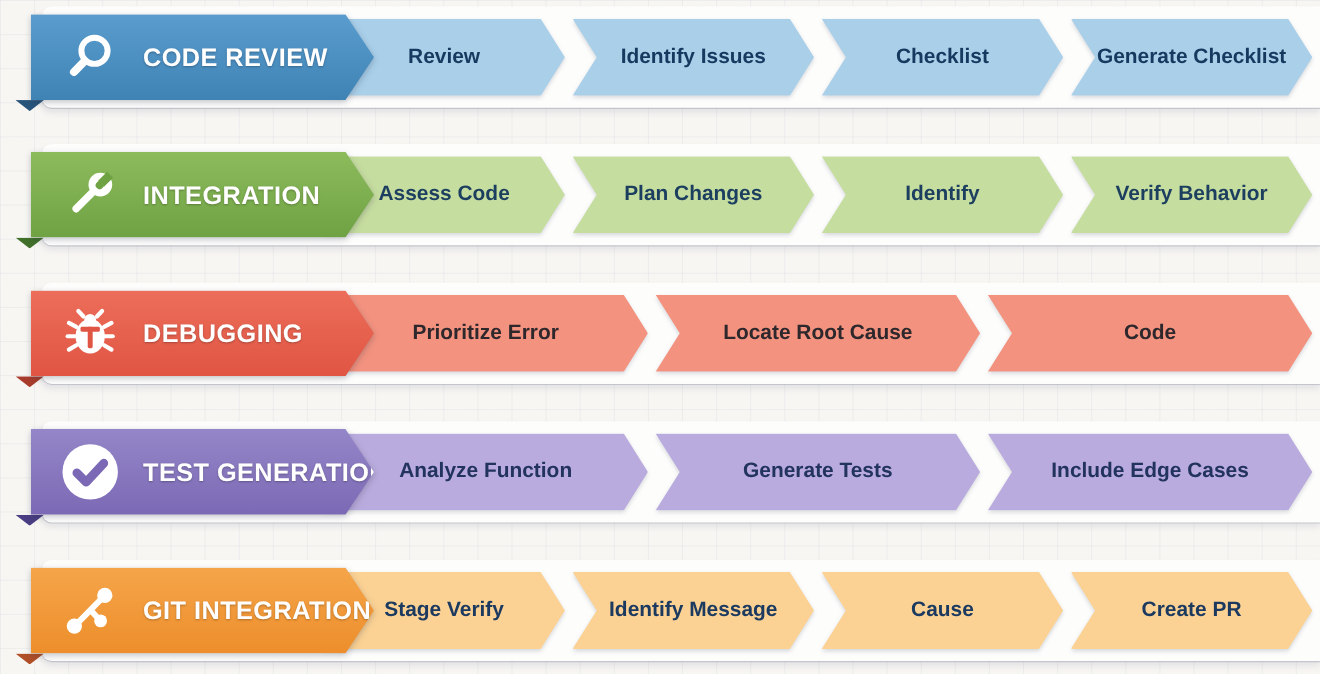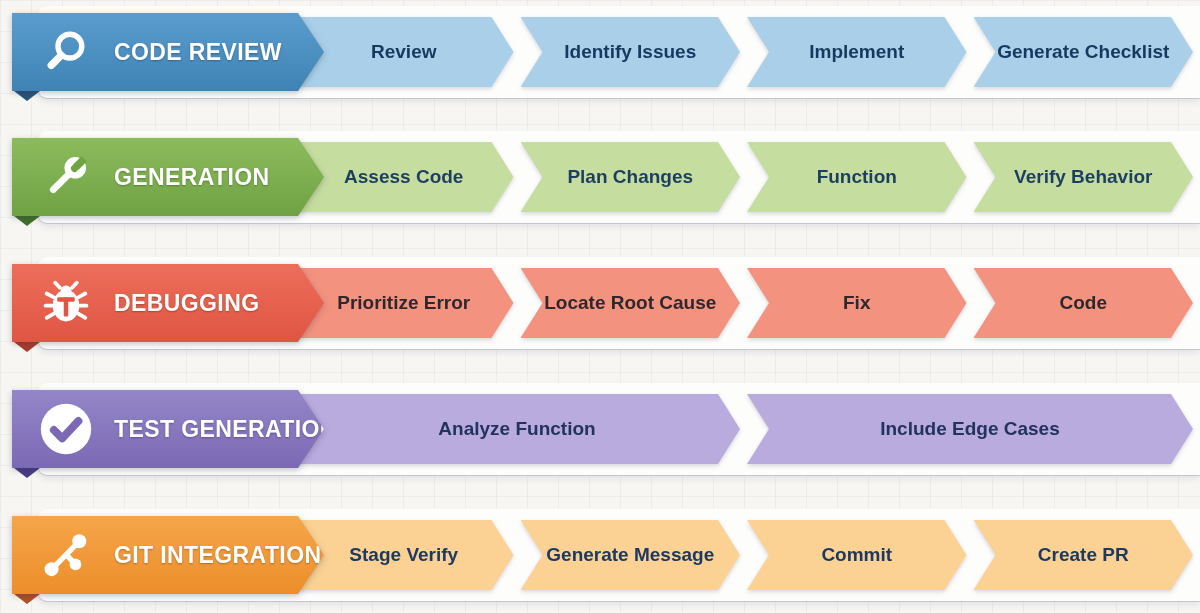--- a/index.html
+++ b/index.html
@@ -20,21 +20,21 @@
     background:#fdfdfc;border-radius:9px 0 0 9px;
     box-shadow:0 1px 0 rgba(170,172,185,.55), 0 4px 6px rgba(110,115,140,.14);
   }
 
   .header-wrap{position:absolute;left:12px;top:7px;width:312px;height:78px;
     filter:drop-shadow(0 2px 3px rgba(40,45,70,.28));z-index:3;}
   .header{
     width:100%;height:100%;
     clip-path:polygon(0 0, calc(100% - 26px) 0, 100% 50%, calc(100% - 26px) 100%, 0 100%);
     background:linear-gradient(180deg, var(--h1), var(--h2));
-    display:flex;align-items:center;padding:0 40px 0 26px;box-sizing:border-box;gap:20px;
+    display:flex;align-items:center;padding:0 40px 0 26px;box-sizing:border-box;gap:20px;margin-left:16px;
   }
   .icon-box{width:56px;height:56px;flex:0 0 56px;display:flex;align-items:center;justify-content:center;}
   .icon-box svg{display:block;}
   .title{
     color:#ffffff;font-size:23px;font-weight:700;letter-spacing:.4px;
     text-shadow:0 1px 2px rgba(0,0,0,.28);white-space:nowrap;
   }
   .fold{
     position:absolute;left:14px;top:85px;width:26px;height:10px;z-index:2;
     background:var(--fold);
@@ -54,21 +54,21 @@
   }
 </style>
 </head>
 <body style="background-color: rgb(247, 246, 243);">
 
 <div class="row row-0" style="--h1: #5a9cce; --h2: #3f83b5; --fold: #27547b; --step: #a9cfe9; --stext: #16395f;">
   <div class="panel"></div>
   <div class="steps">
     <div class="step">Review</div>
     <div class="step">Identify Issues</div>
-    <div class="step">Implement</div>
+    <div class="step">Checklist</div>
     <div class="step">Generate Checklist</div>
   </div>
   <div class="header-wrap">
     <div class="header">
       <span class="icon-box">
         <svg width="52" height="52" viewBox="0 0 24 24">
           <circle cx="13.8" cy="9.3" r="5.5" fill="none" stroke="#ffffff" stroke-width="2.5"></circle>
           <line x1="9.7" y1="13.6" x2="5.2" y2="18.2" stroke="#ffffff" stroke-width="3.4" stroke-linecap="round"></line>
         </svg>
       </span>
@@ -76,47 +76,46 @@
     </div>
   </div>
   <div class="fold"></div>
 </div>
 
 <div class="row row-1" style="--h1: #8cbb5c; --h2: #6fa243; --fold: #41702a; --step: #c6dda0; --stext: #1d3f5f;">
   <div class="panel"></div>
   <div class="steps">
     <div class="step">Assess Code</div>
     <div class="step">Plan Changes</div>
-    <div class="step">Function</div>
+    <div class="step">Identify</div>
     <div class="step">Verify Behavior</div>
   </div>
   <div class="header-wrap">
     <div class="header">
       <span class="icon-box">
         <svg width="54" height="54" viewBox="0 0 24 24">
           <g transform="rotate(45 12 12)">
             <rect x="10.5" y="8.5" width="3" height="13" rx="1.5" fill="#ffffff"></rect>
             <circle cx="12" cy="6.2" r="4.8" fill="#ffffff"></circle>
             <rect x="10.3" y="0.6" width="3.4" height="5.2" fill="var(--h2)"></rect>
             <circle cx="12" cy="6.6" r="1.6" fill="var(--h2)"></circle>
           </g>
         </svg>
       </span>
-      <span class="title">GENERATION</span>
+      <span class="title">INTEGRATION</span>
     </div>
   </div>
   <div class="fold"></div>
 </div>
 
 <div class="row row-2" style="--h1: #ec6e5a; --h2: #e05543; --fold: #a83c2c; --step: #f3927f; --stext: #2e282d;">
   <div class="panel"></div>
   <div class="steps">
     <div class="step">Prioritize Error</div>
     <div class="step">Locate Root Cause</div>
-    <div class="step">Fix</div>
     <div class="step">Code</div>
   </div>
   <div class="header-wrap">
     <div class="header">
       <span class="icon-box">
         <svg width="54" height="54" viewBox="0 0 24 24">
           <g stroke="#ffffff" stroke-width="1.7" stroke-linecap="round">
             <line x1="9.3" y1="5.2" x2="7.2" y2="3.0"></line>
             <line x1="14.7" y1="5.2" x2="16.8" y2="3.0"></line>
             <line x1="6.4" y1="9.4" x2="3.4" y2="7.8"></line>
@@ -135,42 +134,43 @@
       <span class="title">DEBUGGING</span>
     </div>
   </div>
   <div class="fold"></div>
 </div>
 
 <div class="row row-3" style="--h1: #9486c8; --h2: #7c69b5; --fold: #493d83; --step: #b9abdd; --stext: #22335e;">
   <div class="panel"></div>
   <div class="steps">
     <div class="step">Analyze Function</div>
+    <div class="step">Generate Tests</div>
     <div class="step">Include Edge Cases</div>
   </div>
   <div class="header-wrap">
     <div class="header">
       <span class="icon-box">
         <svg width="56" height="56" viewBox="0 0 24 24">
           <circle cx="12" cy="12" r="10.8" fill="#ffffff"></circle>
           <path d="M6.8 12.4 L10.4 16 L17.3 8.6" fill="none" stroke="var(--h2)" stroke-width="3.4" stroke-linecap="round" stroke-linejoin="round"></path>
         </svg>
       </span>
       <span class="title">TEST GENERATION</span>
     </div>
   </div>
   <div class="fold"></div>
 </div>
 
 <div class="row row-4" style="--h1: #f5a54a; --h2: #ed8e2b; --fold: #b04f28; --step: #fbd294; --stext: #1c3a60;">
   <div class="panel"></div>
   <div class="steps">
     <div class="step">Stage Verify</div>
-    <div class="step">Generate Message</div>
-    <div class="step">Commit</div>
+    <div class="step">Identify Message</div>
+    <div class="step">Cause</div>
     <div class="step">Create PR</div>
   </div>
   <div class="header-wrap">
     <div class="header">
       <span class="icon-box">
         <svg width="54" height="54" viewBox="0 0 24 24">
           <g stroke="#ffffff" stroke-width="2.4" stroke-linecap="round">
             <line x1="6.2" y1="17.8" x2="17.4" y2="6.4"></line>
             <line x1="12.2" y1="11.9" x2="15.8" y2="15.8"></line>
           </g>

